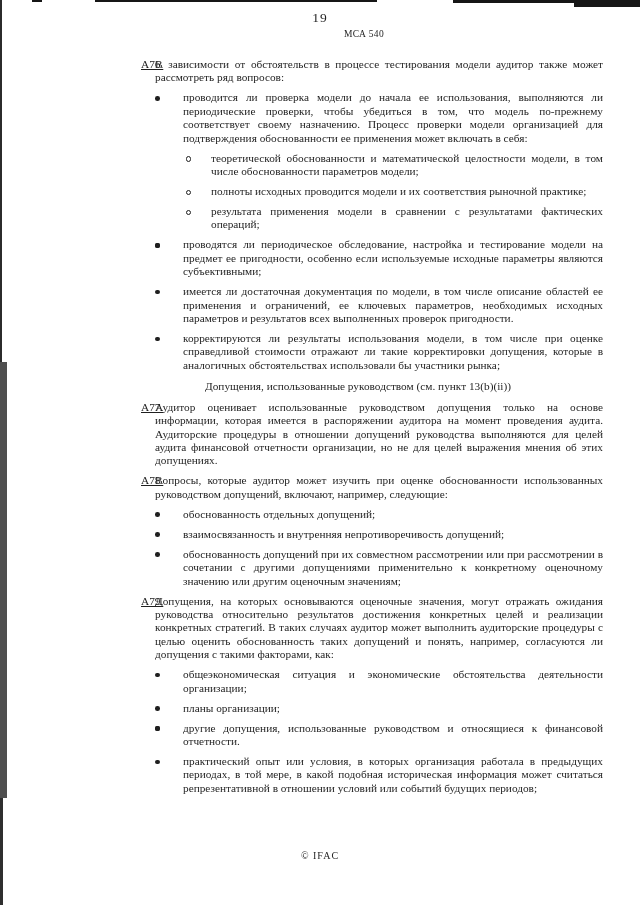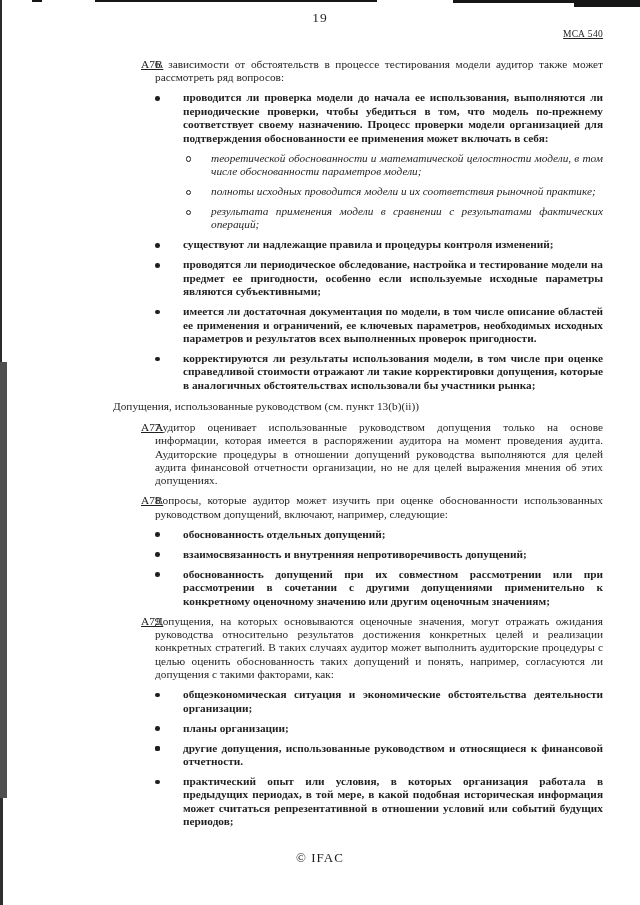--- a/index.html
+++ b/index.html
@@ -23,42 +23,42 @@
   .left-strip    { left:0; top:462px; width:7px; height:436px; background:#4f4f4f; }
   .right-line    { left:634px; top:46px; width:3px; height:852px; background:#2e2e2e; }
 
   
   .page-number {
     position:absolute; top:10px; left:0; width:640px;
     text-align:center; font-size:13.5px; letter-spacing:1px;
   }
   .doc-ref {
     position:absolute; top:29px; left:125px; width:478px;
-    text-align:right; font-size:9.5px; letter-spacing:.3px;text-decoration:underline;
+    text-align:center; font-size:9.5px; letter-spacing:.3px;
   }
   .footer {
     position:absolute; top:850px; left:0; width:640px;
-    text-align:center; font-size:13px; letter-spacing:1px;
+    text-align:center; font-size:10px; letter-spacing:1px;
   }
 
   
   .doc-body {
     position:absolute; left:125px; top:58px; width:478px;
   }
   .item {
     position:relative;
     font-size:11.3px; line-height:13.4px;
     text-align:justify;
     margin-bottom:6.6px;
   }
   .item .num { position:absolute; left:16px; top:0;text-decoration:underline; }
   .para { padding-left:30px; }
-  .b1   { padding-left:58px;font-weight:bold; }
-  .b2   { padding-left:86px;font-style:italic; }
-  .heading { margin-left:-12px; text-align:left; margin-top:8px; margin-bottom:7px; }
+  .b1   { padding-left:58px; }
+  .b2   { padding-left:86px; }
+  .heading { margin-left:-12px; text-align:center; margin-top:8px; margin-bottom:7px; }
 
   .disc {
     position:absolute; left:30px; top:4.6px;
     width:4.6px; height:4.6px; border-radius:50%;
     background:#1f1f1f;
   }
   .ring {
     position:absolute; left:61px; top:4.8px;
     width:3.4px; height:3.4px; border-radius:50%;
     border:1px solid #1f1f1f; background:transparent;
@@ -79,21 +79,21 @@
 
   <div class="page-number">19</div>
   <div class="doc-ref">МСА 540</div>
 
   <div class="doc-body" id="doc-body">
       <div class="item para"><span class="num">А76.</span><span>В зависимости от обстоятельств в процессе тестирования модели аудитор также может рассмотреть ряд вопросов:</span></div>
       <div class="item b1"><span class="disc"></span><span>проводится ли проверка модели до начала ее использования, выполняются ли периодические проверки, чтобы убедиться в том, что модель по-прежнему соответствует своему назначению. Процесс проверки модели организацией для подтверждения обоснованности ее применения может включать в себя:</span></div>
       <div class="item b2"><span class="ring"></span><span>теоретической обоснованности и математической целостности модели, в том числе обоснованности параметров модели;</span></div>
       <div class="item b2"><span class="ring"></span><span>полноты исходных проводится модели и их соответствия рыночной практике;</span></div>
       <div class="item b2"><span class="ring"></span><span>результата применения модели в сравнении с результатами фактических операций;</span></div>
-      <div class="item b1"><span class="disc"></span><span>существуют ли надлежащие правила и процедуры контроля изменений;</span></div>
+      <div class="item b1"><span class="disc"></span></div>
       <div class="item b1"><span class="disc"></span><span>проводятся ли периодическое обследование, настройка и тестирование модели на предмет ее пригодности, особенно если используемые исходные параметры являются субъективными;</span></div>
       <div class="item b1"><span class="disc"></span><span>имеется ли достаточная документация по модели, в том числе описание областей ее применения и ограничений, ее ключевых параметров, необходимых исходных параметров и результатов всех выполненных проверок пригодности.</span></div>
       <div class="item b1"><span class="disc"></span><span>корректируются ли результаты использования модели, в том числе при оценке справедливой стоимости отражают ли такие корректировки допущения, которые в аналогичных обстоятельствах использовали бы участники рынка;</span></div>
       <div class="item heading"><span>Допущения, использованные руководством (см. пункт 13(b)(ii))</span></div>
       <div class="item para"><span class="num">А77.</span><span>Аудитор оценивает использованные руководством допущения только на основе информации, которая имеется в распоряжении аудитора на момент проведения аудита. Аудиторские процедуры в отношении допущений руководства выполняются для целей аудита финансовой отчетности организации, но не для целей выражения мнения об этих допущениях.</span></div>
       <div class="item para"><span class="num">А78.</span><span>Вопросы, которые аудитор может изучить при оценке обоснованности использованных руководством допущений, включают, например, следующие:</span></div>
       <div class="item b1"><span class="disc"></span><span>обоснованность отдельных допущений;</span></div>
       <div class="item b1"><span class="disc"></span><span>взаимосвязанность и внутренняя непротиворечивость допущений;</span></div>
       <div class="item b1"><span class="disc"></span><span>обоснованность допущений при их совместном рассмотрении или при рассмотрении в сочетании с другими допущениями применительно к конкретному оценочному значению или другим оценочным значениям;</span></div>
       <div class="item para"><span class="num">А79.</span><span>Допущения, на которых основываются оценочные значения, могут отражать ожидания руководства относительно результатов достижения конкретных целей и реализации конкретных стратегий. В таких случаях аудитор может выполнить аудиторские процедуры с целью оценить обоснованность таких допущений и понять, например, согласуются ли допущения с такими факторами, как:</span></div>

